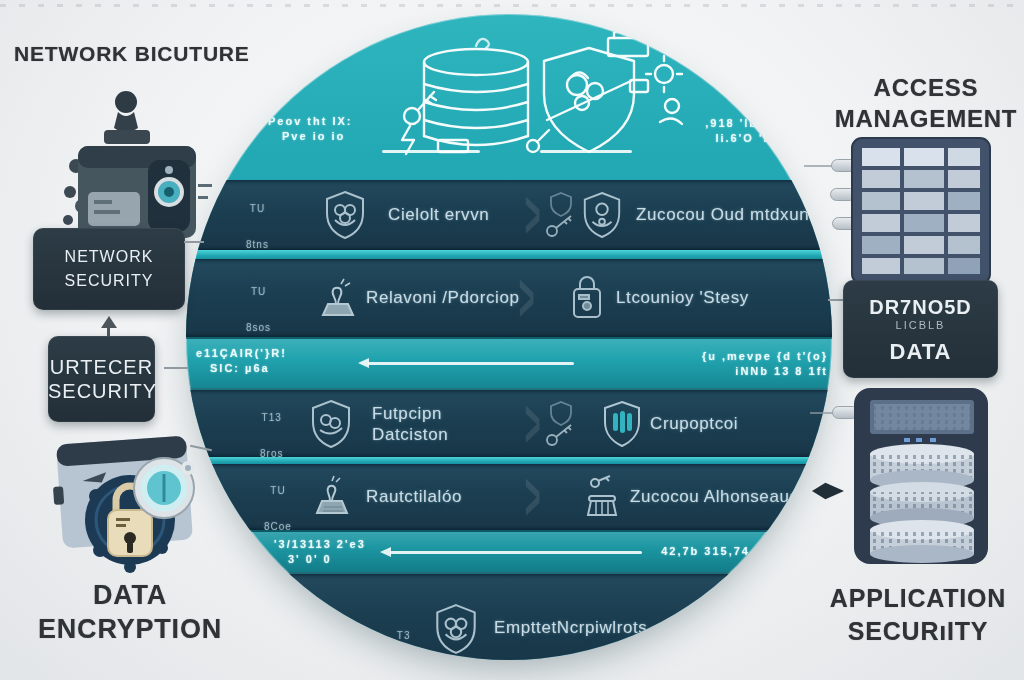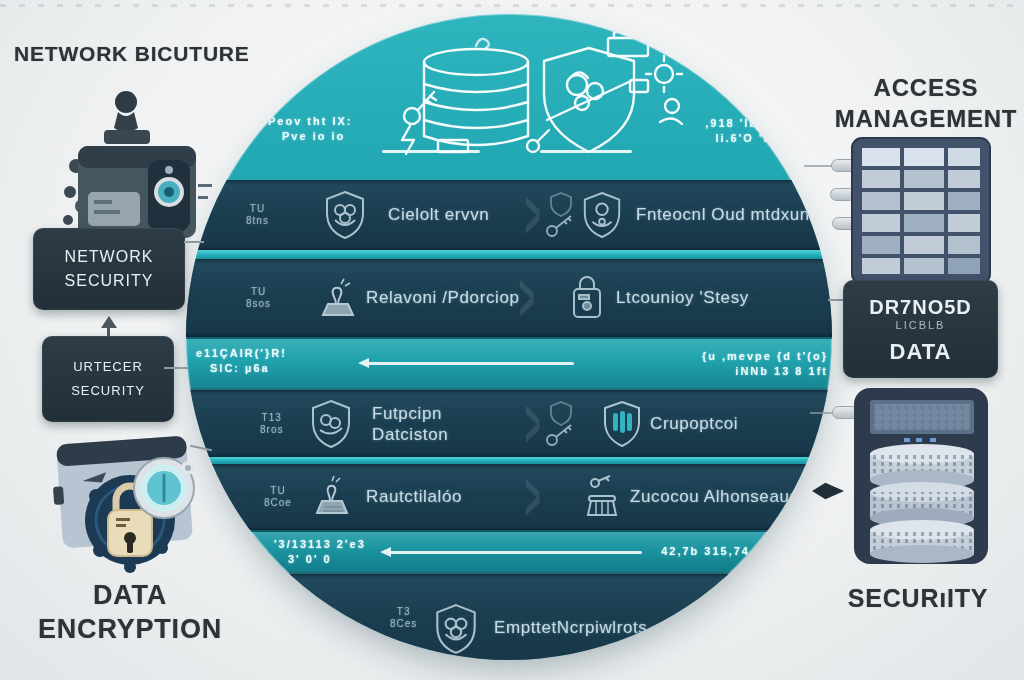--- a/index.html
+++ b/index.html
@@ -31,21 +31,21 @@
     background: linear-gradient(180deg, rgba(255,255,255,.14) 0%, rgba(255,255,255,.02) 40%, rgba(0,35,48,.20) 100%);
     border-top:2px solid rgba(7,42,58,.45);
     border-bottom:2px solid rgba(7,42,58,.45);
   }
   
   .tag {
     position:absolute; top:50%; transform:translateY(-50%);
     font-size:10px; line-height:12px; letter-spacing:1px;
     color:#9db7c3; text-align:center; text-shadow:0 0 2px rgba(160,200,215,.5);
   }
-  .tag span { display:block; }
+  .tag span { display:block;margin-top:24px; }
   .lbl {
     position:absolute; top:50%; transform:translateY(-50%);
     font-size:17px; letter-spacing:.6px; color:#c9dbe4;
     text-shadow:0 0 2px rgba(175,215,228,.55), 0 0 6px rgba(120,170,190,.25);
     white-space:nowrap;
   }
   .lbl span { display:block; line-height:21px; }
   .ic { position:absolute; top:50%; transform:translateY(-50%); }
   .chev {
     position:absolute; top:50%; transform:translateY(-50%) scaleX(.75) scaleY(1.9);
@@ -181,21 +181,21 @@
       </g>
     </svg>
     <svg class="ic" style="left:394px" width="44" height="50" viewBox="0 0 46 52">
       <g stroke="#b8cdd8" stroke-width="2" fill="none" opacity=".92">
         <path d="M23 3 L41 10 V24 C41 37 33 45 23 49 C13 45 5 37 5 24 V10 Z"></path>
         <circle cx="23" cy="20" r="6"></circle>
           <path d="M13 33 q10 9 20 0"></path>
           <circle cx="23" cy="33" r="3"></circle>
       </g>
     </svg>
-    <div class="lbl" style="left:450px">Fnteocnl Oud mtdxun</div>
+    <div class="lbl" style="left:450px">Zucocou Oud mtdxun</div>
   </div>
 
   <div class="strip-teal" style="top:236px;height:9px"></div>
 
   <div class="band-navy" style="top:245px;height:78px">
     <div class="tag" style="left:60px">
       <span>TU</span>
         <span>8sos</span>
     </div>
     <svg class="ic" style="left:130px" width="44" height="48" viewBox="0 0 44 48">
@@ -354,21 +354,21 @@
 
 <div class="nbox" style="left:33px;top:228px;width:152px;height:82px;font-size:16px">
   <div>NETWORK</div>
   <div>SECURITY</div>
 </div>
 <div class="conn" style="left:184px;top:241px;width:20px"></div>
 
 <div class="up-arrow-head" style="left:101px;top:316px"></div>
 <div class="up-arrow-stem" style="left:107px;top:327px;height:14px"></div>
 
-<div class="nbox" style="left:42px;top:336px;width:132px;height:86px;font-size:13px">
+<div class="nbox" style="left:48px;top:336px;width:107px;height:86px;font-size:20px">
   <div>URTECER</div>
   <div>SECURITY</div>
 </div>
 <div class="conn" style="left:164px;top:367px;width:24px"></div>
 
 <svg class="abs soft" style="left:50px;top:424px" width="152" height="152" viewBox="0 0 152 152">
   <g transform="rotate(-4 75 75)">
     <rect x="10" y="16" width="130" height="104" rx="10" fill="#b7c4d2"></rect>
     <rect x="10" y="16" width="130" height="22" rx="10" fill="#2d3c48"></rect>
     <path d="M34 54 l24 -7 l-5 10 z" fill="#3c4a55"></path>
@@ -475,14 +475,15 @@
     <rect x="22" y="146" width="104" height="24" fill="#c5cfd9"></rect>
     <ellipse cx="74" cy="146" rx="52" ry="10" fill="#dde4eb"></ellipse>
     <rect x="22" y="146" width="104" height="24" fill="url(#spk)"></rect>
     <ellipse cx="74" cy="170" rx="52" ry="9" fill="#aab7c6"></ellipse>
   </g>
 </svg>
 
 <div class="diamond" style="left:812px;top:480px"></div>
 
 <div class="big-title" style="left:816px;top:582px;width:204px;font-size:25px;line-height:33px;text-align:center">
+  <div>APPLICATION</div>
   <div>SECURıITY</div>
 </div>
 
 </body></html>

